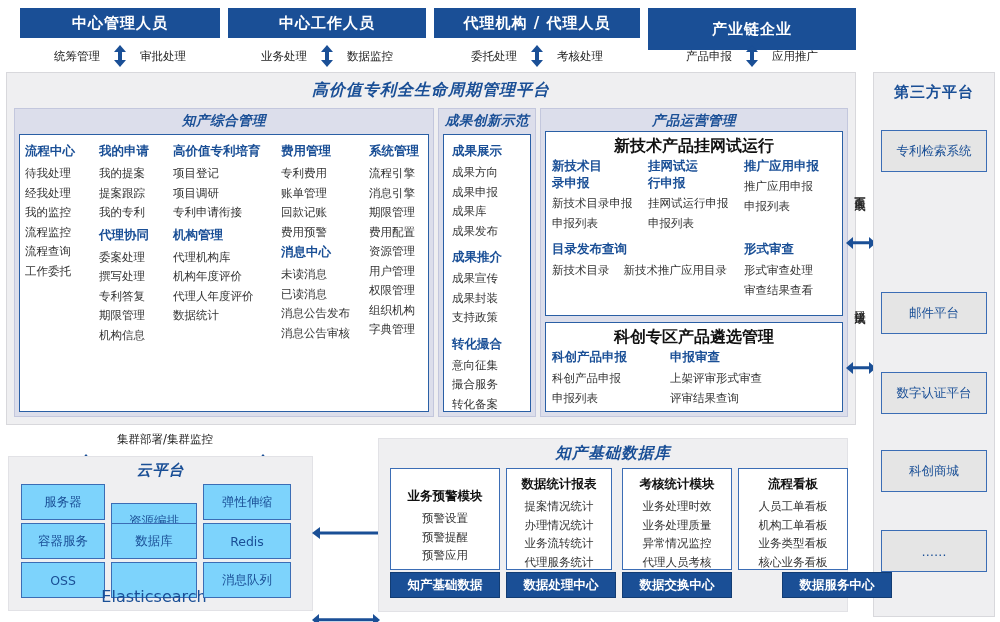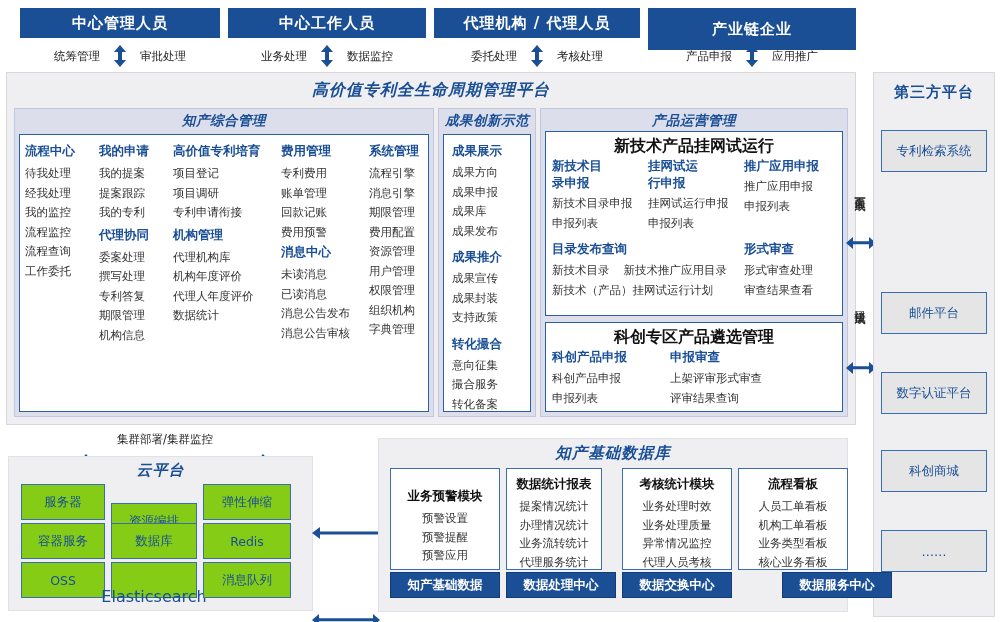--- a/index.html
+++ b/index.html
@@ -72,21 +72,21 @@
 
   .hArrowL{position:relative;height:13px;}
   .hArrowL i{position:absolute;left:7px;right:0;top:50%;transform:translateY(-50%);height:3px;background:#1a4f96;}
   .hArrowL:before{content:"";position:absolute;left:0;top:50%;transform:translateY(-50%);
     border-top:6.5px solid transparent;border-bottom:6.5px solid transparent;border-right:8px solid #1a4f96;}
 
   
   .cloud{background:#efeff1;border:1px solid #e2e2e6;}
   .cloud-title{font-size:15px;font-weight:bold;font-style:italic;color:#1a4f96;text-align:center;letter-spacing:1px;}
   .cloud-cell{
-    background:#84cc16;border:1.3px solid #3b6db5;display:flex;align-items:center;justify-content:center;
+    background:#7dd3fc;border:1.3px solid #3b6db5;display:flex;align-items:center;justify-content:center;
     font-size:12.5px;color:#1a4f96;
   }
   .clusterlbl{font-size:11.5px;color:#222;text-align:center;white-space:nowrap;}
 
   
   .db{background:#efeff1;border:1px solid #e2e2e6;}
   .db-title{font-size:15.5px;font-weight:bold;font-style:italic;color:#1a4f96;text-align:center;letter-spacing:1px;}
   .db-col{background:#fff;border:1.3px solid #3b6db5;}
   .db-col-head{text-align:center;font-size:12.5px;font-weight:bold;color:#111;}
   .db-leaf{text-align:center;font-size:11.5px;color:#333;line-height:18.5px;}
@@ -288,21 +288,20 @@
     <div class="leaf">申报列表</div>
   </div>
 
   <div class="abs" style="left:552px;top:240px;width:190px;">
     <div class="colhead">目录发布查询</div>
     <div style="height:4px"></div>
     <div style="display:flex;gap:14px;">
       <div class="leaf">新技术目录</div>
       <div class="leaf">新技术推广应用目录</div>
     </div>
-    <div class="leaf">新技术（产品）挂网试运行计划</div>
   </div>
   <div class="abs" style="left:744px;top:240px;width:95px;">
     <div class="colhead">形式审查</div>
     <div style="height:4px"></div>
     <div class="leaf">形式审查处理</div>
     <div class="leaf">审查结果查看</div>
   </div>
 
   
   <div class="abs innerbox" style="left:545px;top:322px;width:298px;height:90px;"></div>
@@ -408,21 +407,21 @@
     <div style="height:4px"></div>
     <div class="db-leaf">预警设置</div>
     <div class="db-leaf">预警提醒</div>
     <div class="db-leaf">预警应用</div>
   </div>
   <div class="abs db-foot" style="left:390px;top:572px;width:110px;height:26px;">
     <span>知产基础数据</span>
   </div>
 
   
-  <div class="abs db-col" style="left:506px;top:468px;width:96px;height:102px;">
+  <div class="abs db-col" style="left:506px;top:468px;width:106px;height:102px;">
     <div class="db-col-head" style="margin-top:7px;">数据统计报表</div>
     <div style="height:4px"></div>
     <div class="db-leaf">提案情况统计</div>
     <div class="db-leaf">办理情况统计</div>
     <div class="db-leaf">业务流转统计</div>
     <div class="db-leaf">代理服务统计</div>
   </div>
   <div class="abs db-foot" style="left:506px;top:572px;width:110px;height:26px;">
     <span>数据处理中心</span>
   </div>

